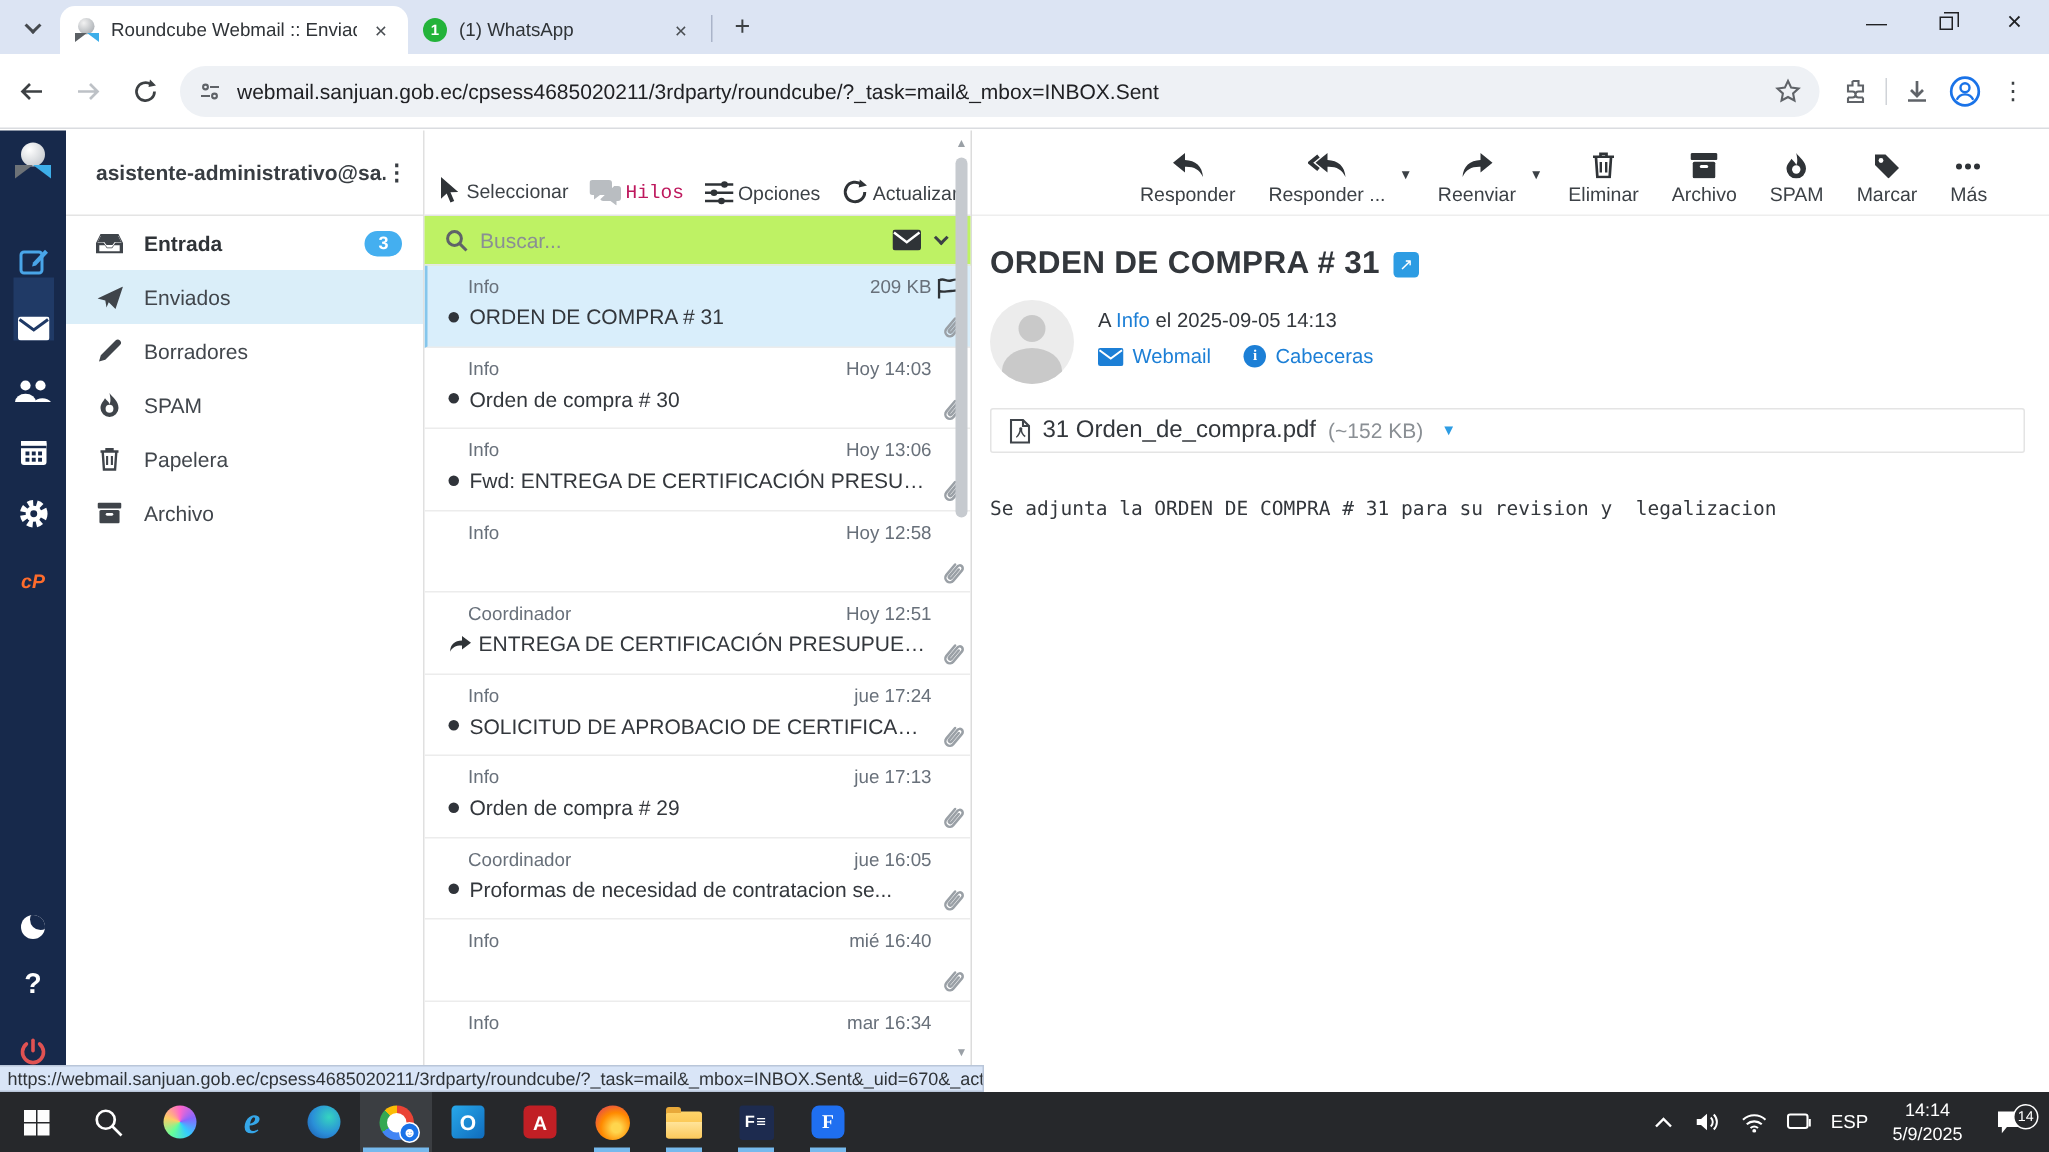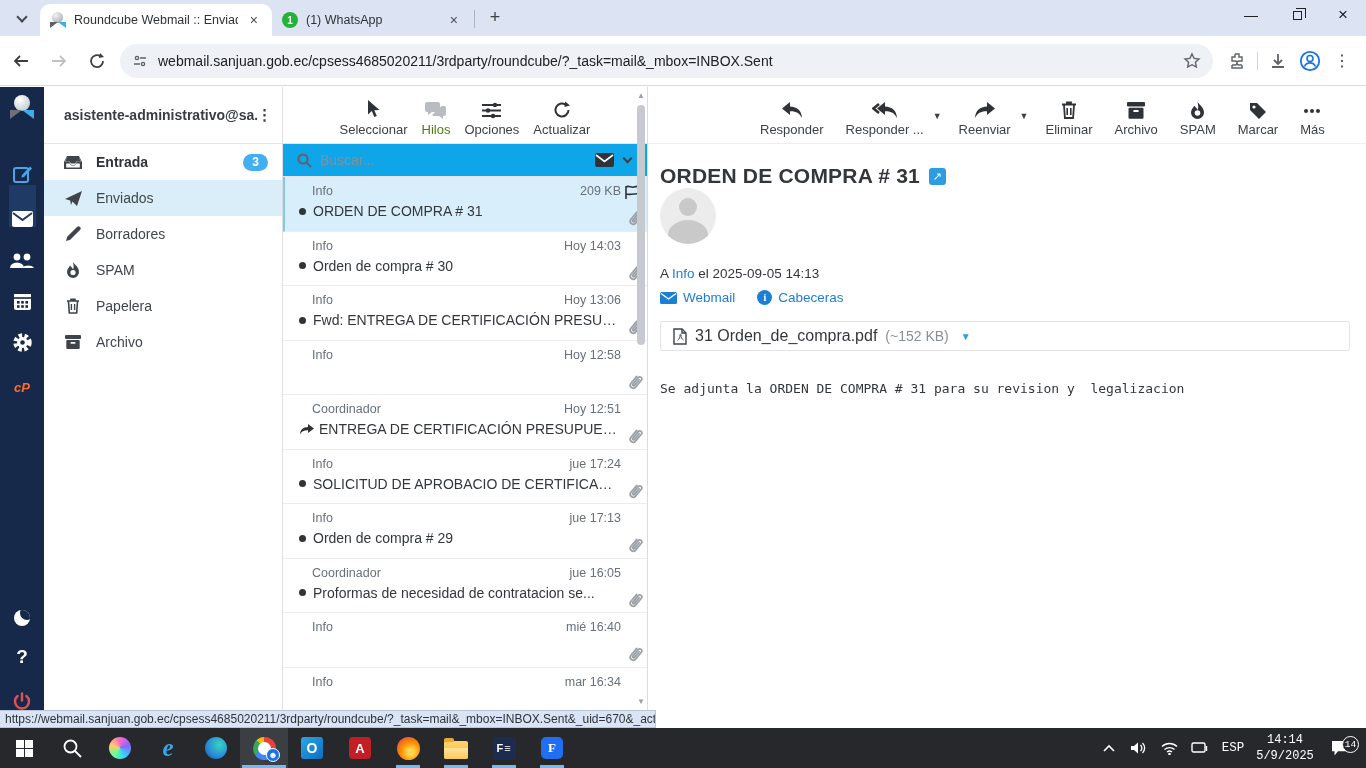--- a/index.html
+++ b/index.html
@@ -56,23 +56,23 @@
   .acct .kebab { font-size:15px; font-weight:bold; color:#383d42; }
   .folder { height:36px; display:flex; align-items:center; padding:0 14px 0 20px; font-size:14px; color:#41464c; }
   .folder.unread .flabel { font-weight:bold; color:#2f3337; }
   .folder.selected { background:#daeef9; }
   .folder .fic { width:18px; margin-right:14px; display:flex; justify-content:center; }
   .folder .flabel { flex:1; }
   .badge { background:#44aff0; color:#fff; font-size:12px; font-weight:bold; border-radius:9px; padding:1.5px 9px; }
 
   .listcol { width:365px; border-right:1px solid #dcdcdc; flex:none; display:flex; flex-direction:column; position:relative; }
   .list-toolbar { height:57px; border-bottom:1px solid #e4e4e4; display:flex; align-items:flex-end; justify-content:center; gap:14px; padding-bottom:6px; flex:none; }
-  .tbtn { display:flex; flex-direction:column; align-items:center; gap:3px; font-size:13px; color:#3c4146; }
-  .tbtn.disabled { color:#4d7c0f; }
-  .searchrow { height:33px; display:flex; align-items:center; padding:0 10px 0 14px; border-bottom:1px solid #e6e6e6; background:#0ea5e9; flex:none; }
+  .tbtn { display:flex; align-items:center; gap:3px; font-size:13px; color:#3c4146; }
+  .tbtn.disabled { color:#be185d;font-family:Liberation Mono, monospace; }
+  .searchrow { height:33px; display:flex; align-items:center; padding:0 10px 0 14px; border-bottom:1px solid #e6e6e6; background:#bef264; flex:none; }
   .searchrow input { border:none; outline:none; background:transparent; font-size:14px; color:#333; margin-left:8px; flex:1; font-family:"Liberation Sans",sans-serif; }
   .searchrow input::placeholder { color:#8a8f94; }
   .search-chev { width:7px; height:7px; border-right:2px solid #3c4146; border-bottom:2px solid #3c4146; transform:rotate(45deg); margin:0 6px 3px 10px; }
 
   .msglist { flex:1; overflow:hidden; position:relative; }
   .mrow { height:54.5px; border-bottom:1px solid #ececec; padding:7px 26px 0 16px; position:relative; }
   .mrow.selected { background:#d9eefb; border-left:2px solid #85c6ec; padding-left:14px; }
   .mline1 { display:flex; align-items:center; font-size:12.5px; color:#68707a; padding-left:13px; }
   .mline1 .meta { margin-left:auto; }
   .mline2 { display:flex; align-items:center; margin-top:5px; }
@@ -87,21 +87,21 @@
   .scroll-arrow { position:absolute; right:0; width:10px; text-align:center; font-size:8px; color:#9aa0a6; }
 
   .msgpane { flex:1; display:flex; flex-direction:column; background:#fff; min-width:0; }
   .msg-toolbar { height:57px; border-bottom:1px solid #eeeeee; display:flex; align-items:flex-end; gap:8px; padding:0 0 6px 105px; flex:none; }
   .mtb { display:flex; flex-direction:column; align-items:center; gap:3px; font-size:13px; color:#3c4146; padding:0 7px; }
   .mtb-caret { align-self:flex-end; font-size:9px; color:#3c4146; margin:0 2px 16px -6px; }
   .msgbody-wrap { flex:1; padding:12px 14px 0 12px; overflow:hidden; }
   .msg-subject { display:flex; align-items:center; gap:9px; margin-top:8px; }
   .msg-subject h1 { font-size:21px; color:#33373c; font-weight:bold; letter-spacing:0.2px; }
   .extlink { width:17px; height:17px; background:#2d9ce3; border-radius:3px; color:#fff; font-size:11px; display:flex; align-items:center; justify-content:center; }
-  .msg-head { display:flex; gap:16px;flex-direction:column; }
+  .msg-head { display:flex; margin-top:12px; gap:16px; }
   .avatar { width:56px; height:56px; border-radius:50%; background:#ececec; position:relative; overflow:hidden; flex:none; }
   .avatar:before { content:""; position:absolute; top:10px; left:19px; width:18px; height:18px; border-radius:50%; background:#c9c9c9; }
   .avatar:after { content:""; position:absolute; top:32px; left:8px; width:40px; height:30px; border-radius:50% 50% 0 0; background:#c9c9c9; }
   .headlines { display:flex; flex-direction:column; gap:9px; padding-top:6px; font-size:13.5px; color:#33373c; }
   .to-line a { color:#1c7fd6; text-decoration:none; }
   .head-links { display:flex; gap:22px; }
   .hlink { display:flex; align-items:center; gap:6px; color:#1c7fd6; font-size:13.5px; }
   .infoc { width:15px; height:15px; border-radius:50%; background:#1c7fd6; color:#fff; font-size:10px; font-weight:bold; display:flex; align-items:center; justify-content:center; font-family:"Liberation Serif",serif; }
   .attachbar { margin:16px 2px 0 0; border:1px solid #e4e4e4; border-radius:2px; height:30px; display:flex; align-items:center; padding:0 12px; gap:8px; }
   .attach-name { font-size:16px; color:#33373c; }
@@ -125,21 +125,21 @@
   .ic-chrome:before { content:""; position:absolute; inset:5px; border-radius:50%; background:#fff; }
   .chrome-badge { position:absolute; right:8px; bottom:6px; width:14px; height:14px; border-radius:50%; background:#1a73e8; border:1.5px solid #fff; color:#fff; font-size:9px; display:flex; align-items:center; justify-content:center; }
   .ic-outlook { width:22px; height:22px; background:linear-gradient(135deg,#28a8ea,#0f6cbd); border-radius:3px; color:#fff; font-weight:bold; font-size:14px; display:flex; align-items:center; justify-content:center; }
   .ic-acrobat { width:22px; height:22px; background:#c11f25; border-radius:4px; color:#fff; font-weight:bold; font-size:13px; display:flex; align-items:center; justify-content:center; }
   .ic-firefox { width:23px; height:23px; border-radius:50%; background:radial-gradient(circle at 60% 65%, #ffd54d 15%, #ff8a00 50%, #e4484e 85%); }
   .ic-folder { width:24px; height:18px; background:linear-gradient(#ffd56a,#f6b73c); border-radius:2px; position:relative; margin-top:3px; }
   .ic-folder:before { content:""; position:absolute; top:-3px; left:0; width:10px; height:4px; background:#e8a93a; border-radius:2px 2px 0 0; }
   .ic-folder:after { content:""; position:absolute; left:0; right:0; bottom:0; height:11px; background:linear-gradient(#ffe49a,#fbc95c); border-radius:0 0 2px 2px; }
   .ic-fdark { width:23px; height:23px; background:#1d2b4f; border-radius:2px; color:#fff; font-size:11px; font-weight:bold; display:flex; align-items:center; justify-content:center; letter-spacing:1px; }
   .ic-fblue { width:22px; height:22px; background:#1f6ff0; border-radius:5px; color:#fff; font-size:13px; font-weight:bold; display:flex; align-items:center; justify-content:center; font-family:"Liberation Serif",serif; }
-  .tray { margin-left:auto; display:flex; align-items:center; gap:4px; padding-right:6px; color:#fff;font-family:Liberation Mono, monospace; }
+  .tray { margin-left:auto; display:flex; align-items:center; gap:4px; padding-right:6px; color:#fff; }
   .tray-ic { width:26px; display:flex; align-items:center; justify-content:center; font-size:13px; }
   .tray-lang { font-size:12.5px; width:34px; text-align:center; }
   .tray-clock { font-size:12px; text-align:center; line-height:1.35; width:62px; }
   .tray-notif { position:relative; width:40px; display:flex; align-items:center; justify-content:center; }
   .notif-glyph { width:17px; height:15px; background:#fff; clip-path:polygon(0 0,100% 0,100% 72%,38% 72%,18% 100%,18% 72%,0 72%); }
   .notif-badge { position:absolute; right:1px; bottom:3px; width:17px; height:17px; border-radius:50%; background:#26282b; border:1.5px solid #fff; color:#fff; font-size:9.5px; display:flex; align-items:center; justify-content:center; }
 </style>
 </head>
 <body>
 

